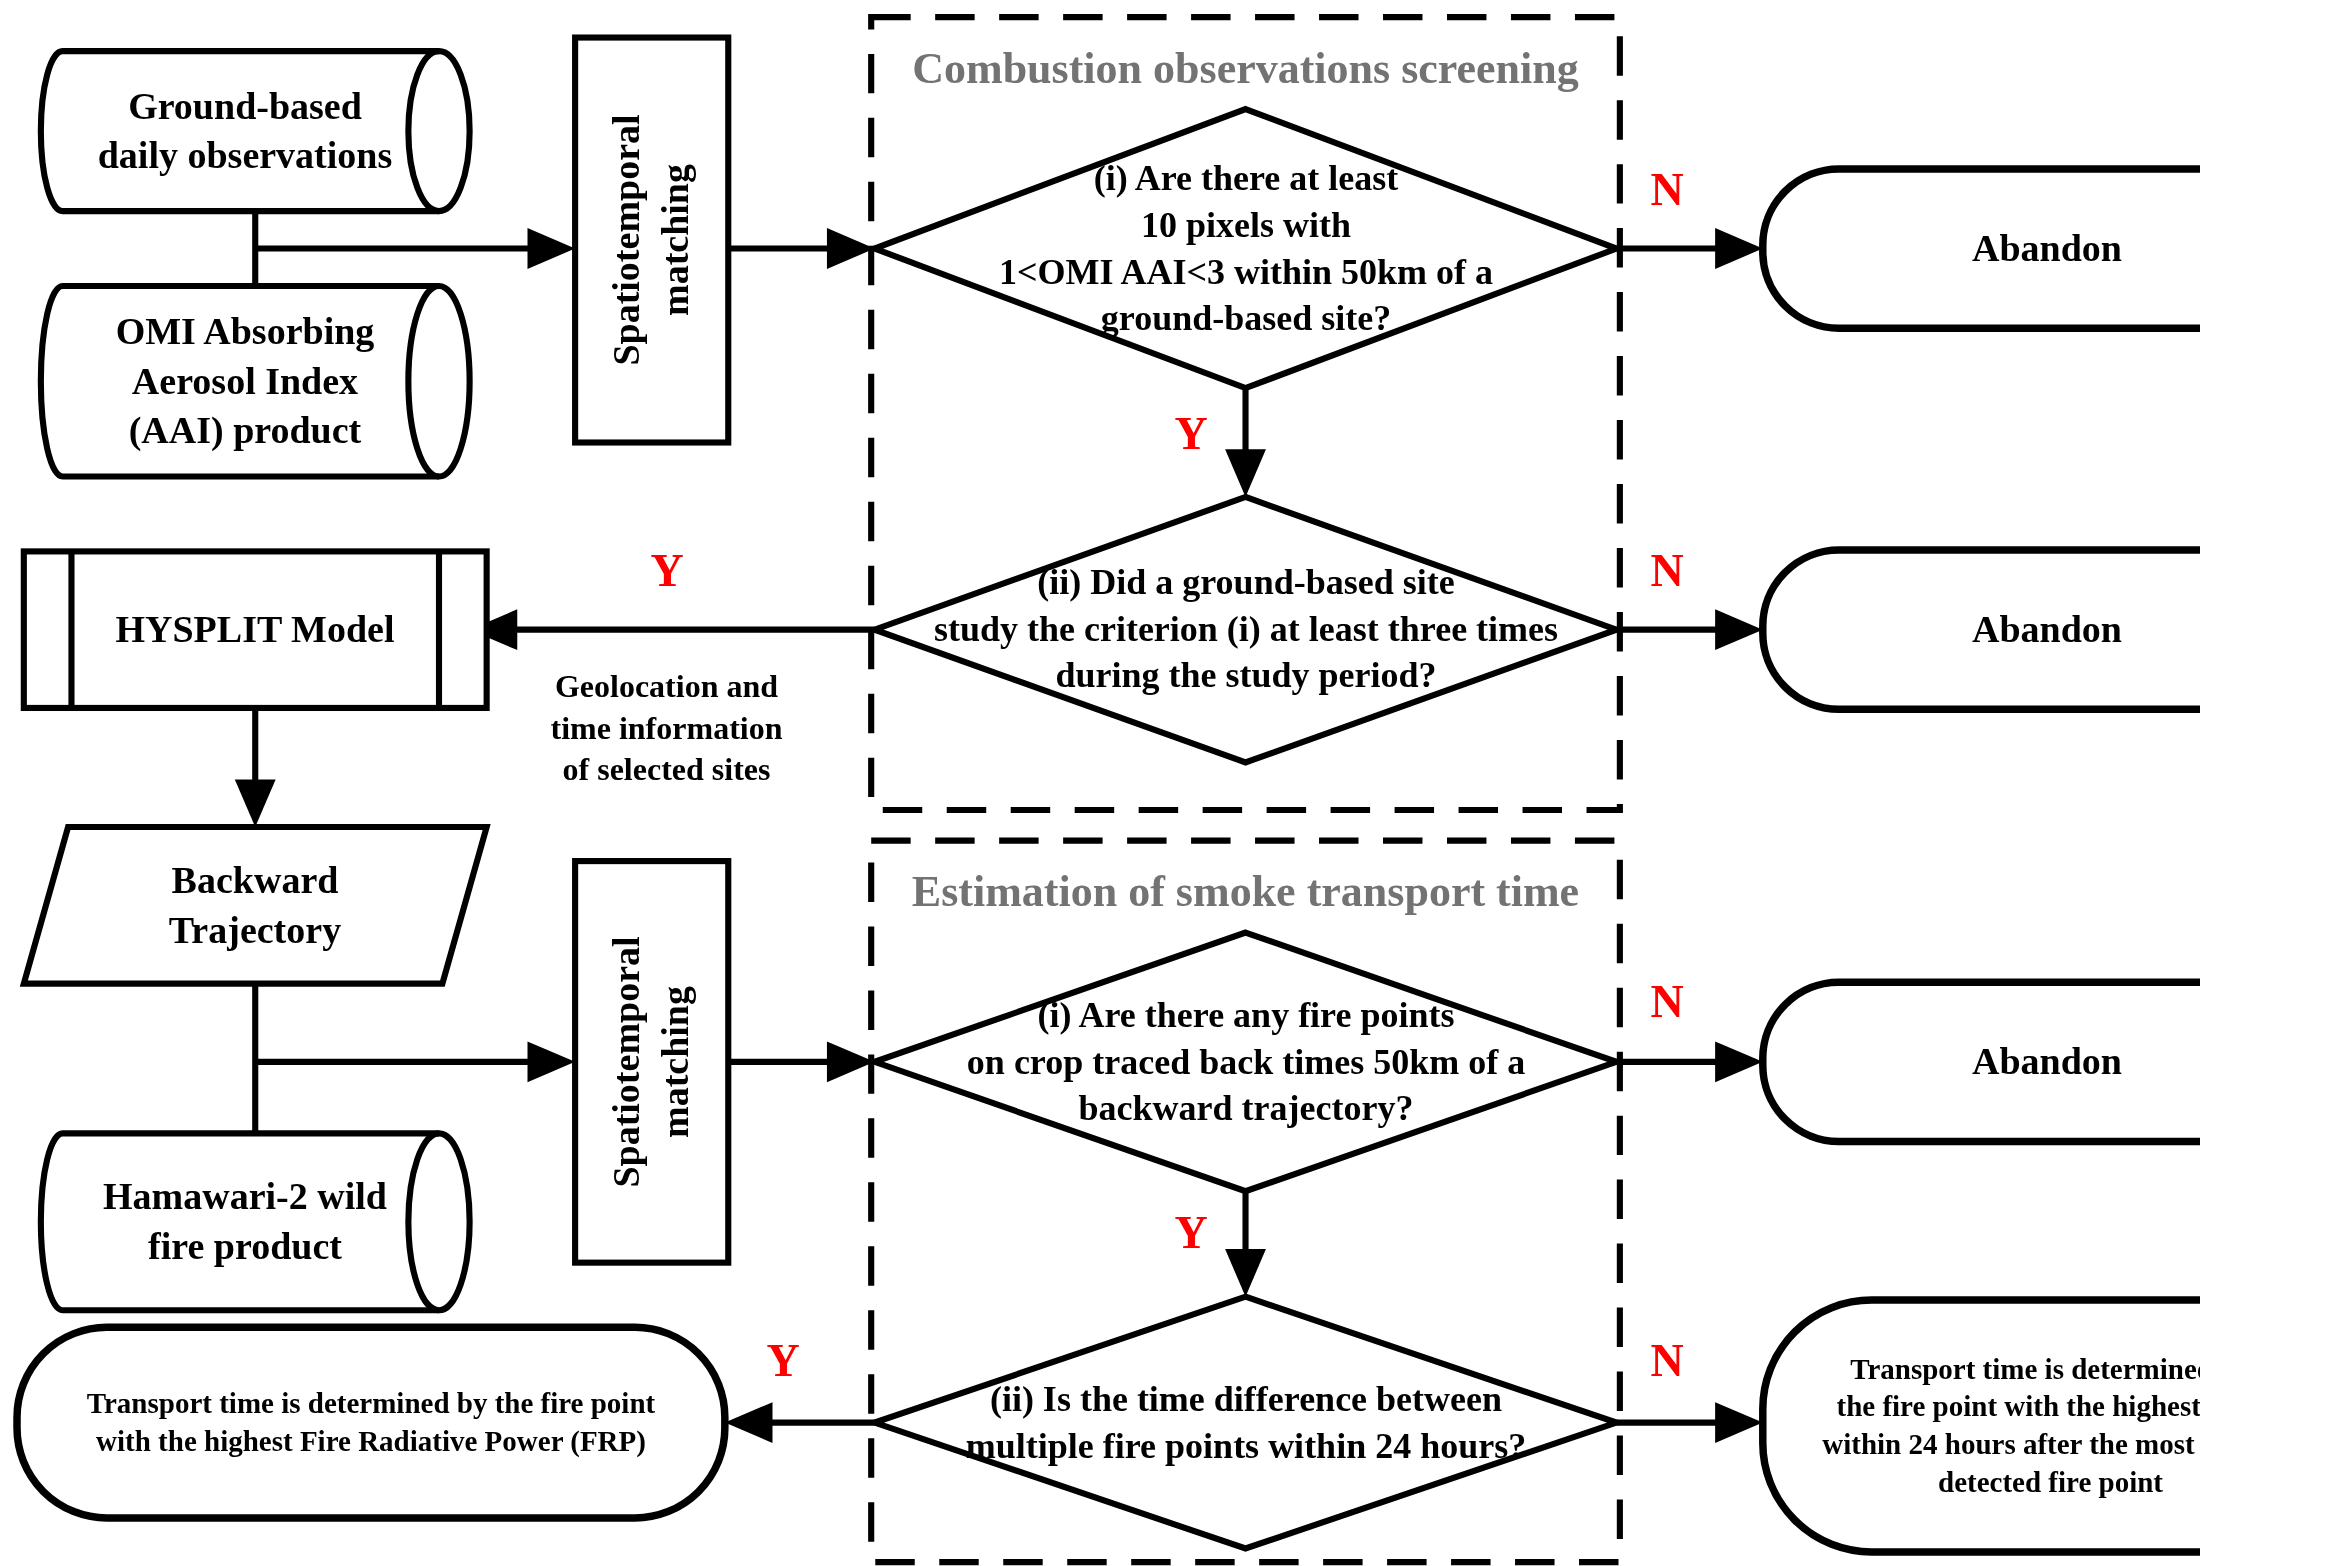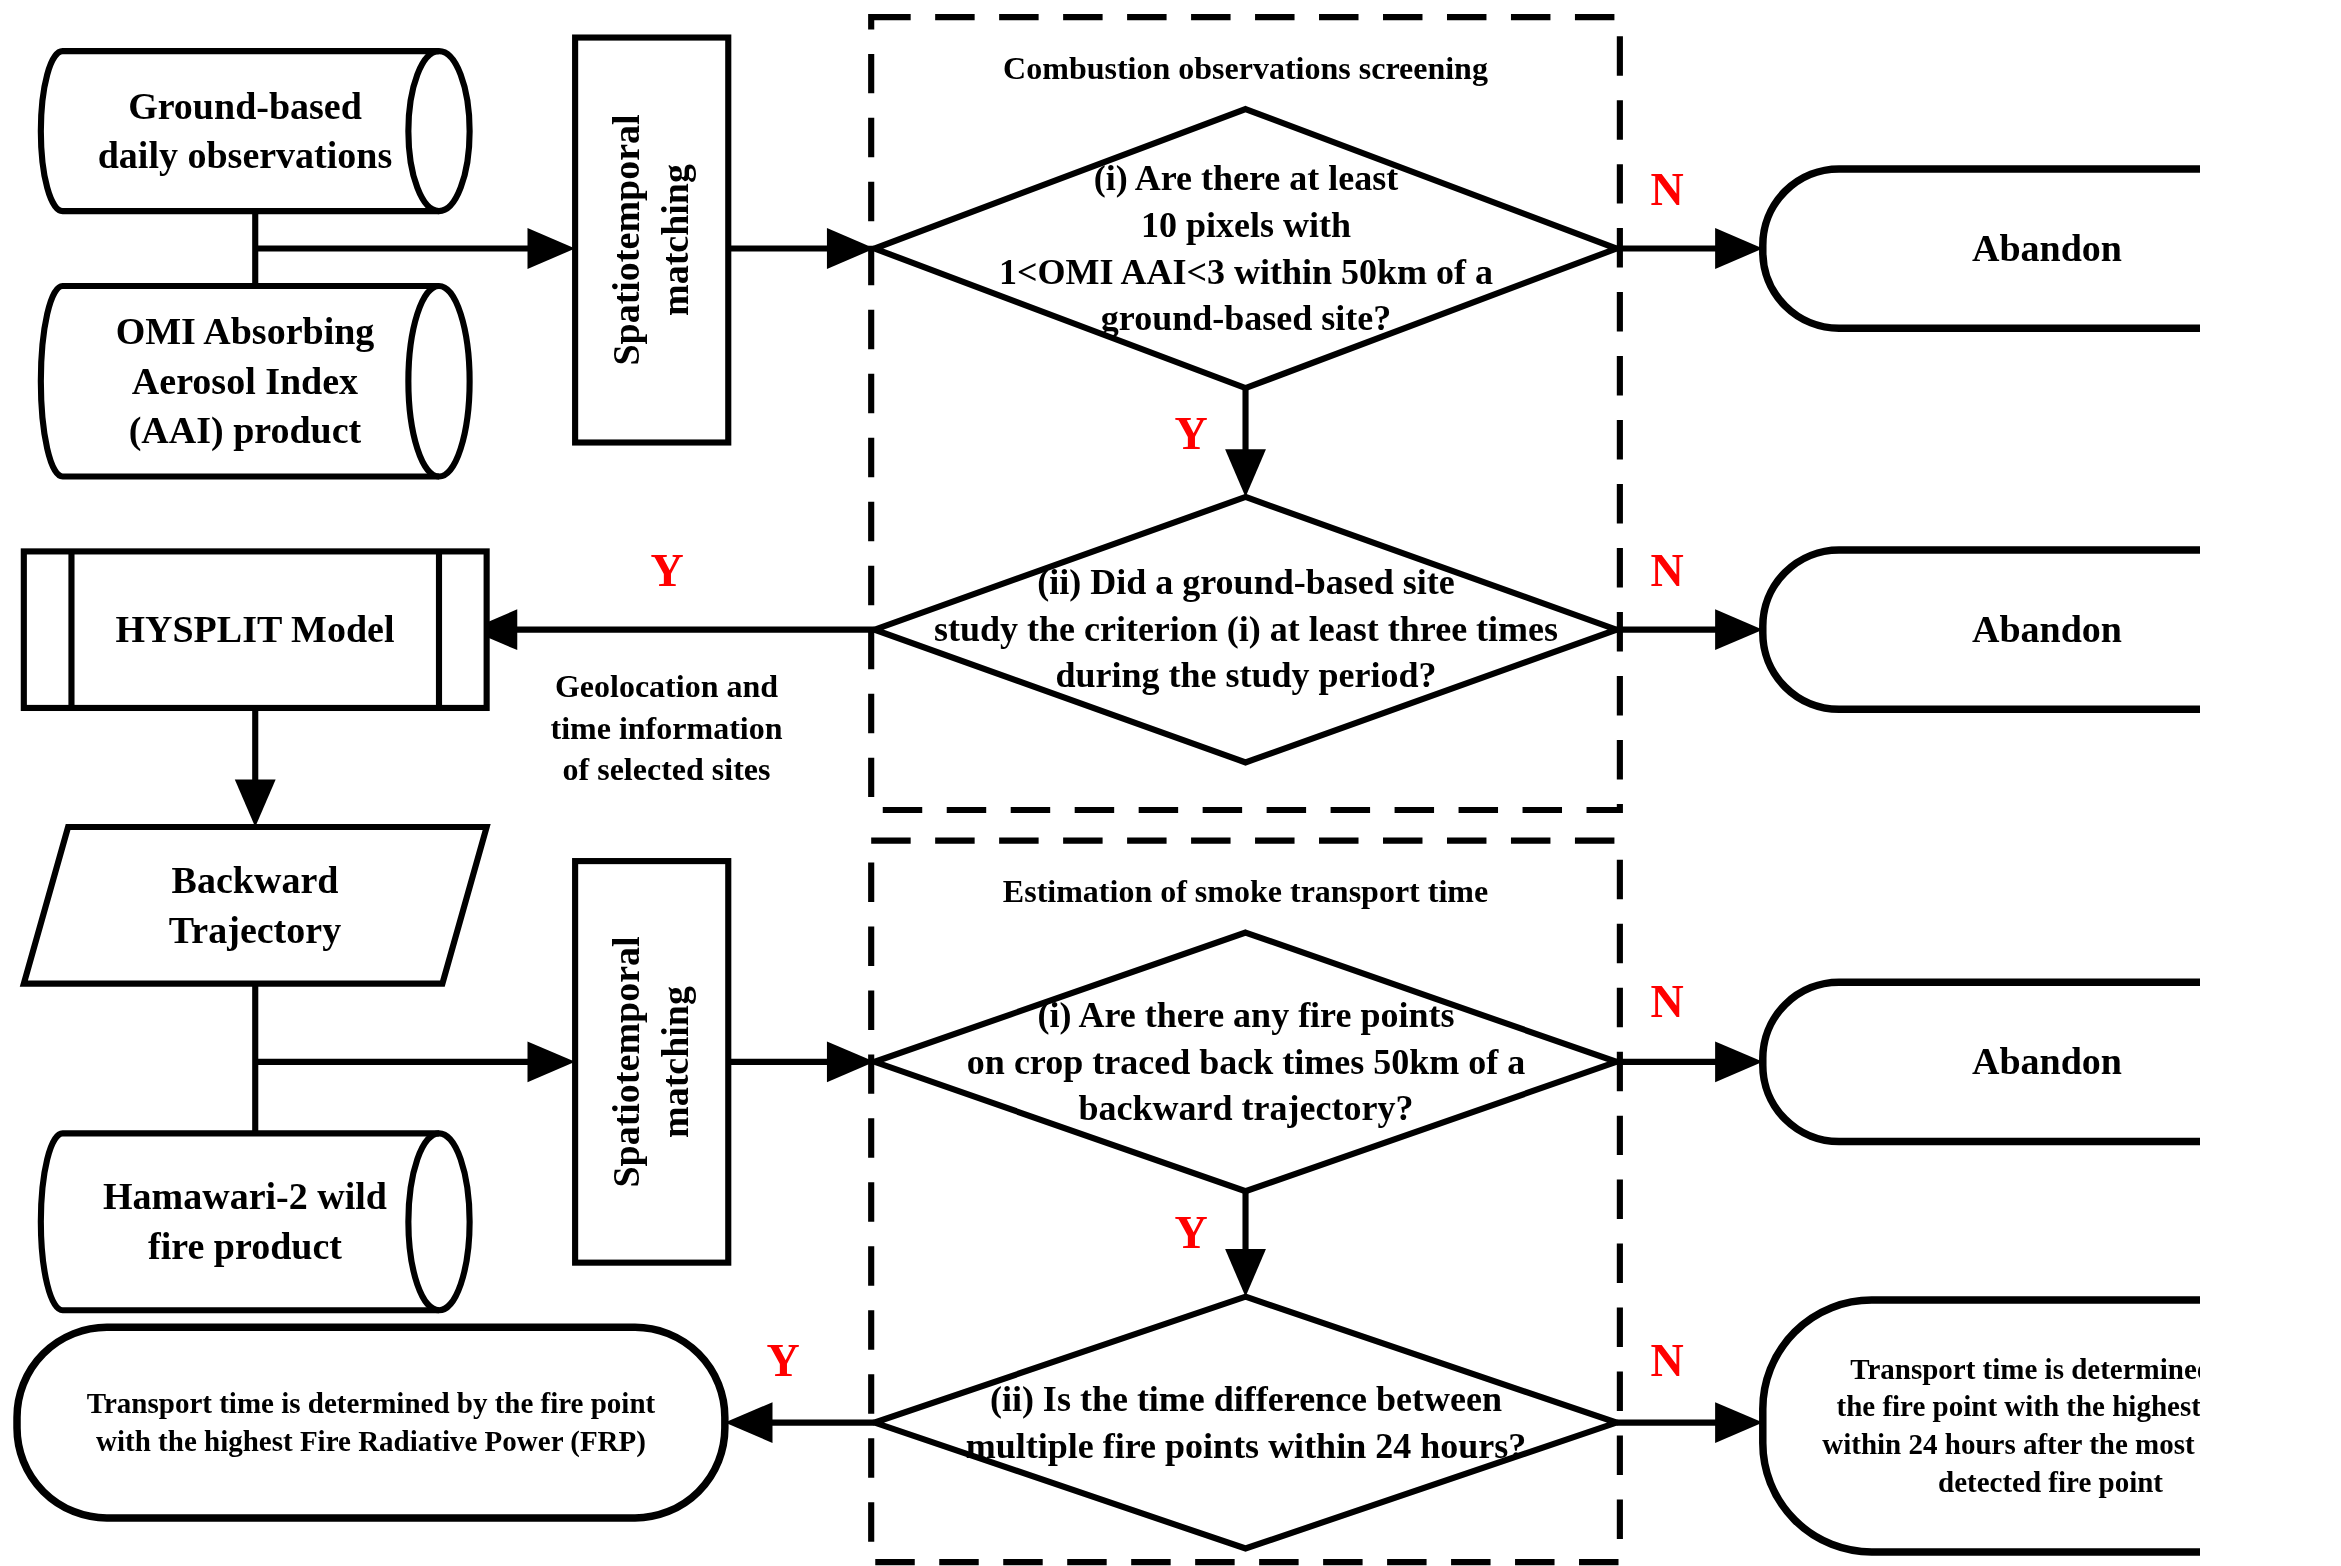--- a/index.html
+++ b/index.html
@@ -13,21 +13,21 @@
   #shapes{position:absolute;left:0;top:0;width:2342px;height:1567px;}
   .lbl{
     position:absolute;
     display:flex;align-items:center;justify-content:center;
     text-align:center;white-space:pre-line;
     font-weight:bold;color:#000000;line-height:1.3;
   }
   .node-lbl{font-size:38px;}
   .diamond-lbl{font-size:36px;}
   .stadium-lbl{font-size:29px;}
-  .title-lbl{font-size:32px;color:#000000;}
+  .title-lbl{font-size:44px;color:#737373;}
   .yn-lbl{font-size:46px;color:#ff0000;line-height:1;}
   .note-lbl{font-size:32px;}
   .rot{transform:rotate(-90deg);transform-origin:center center;}
 </style>
 </head>
 <body>
 
 <div id="canvas">
 
   <svg id="shapes" viewBox="0 0 3441 2302" xmlns="http://www.w3.org/2000/svg">

